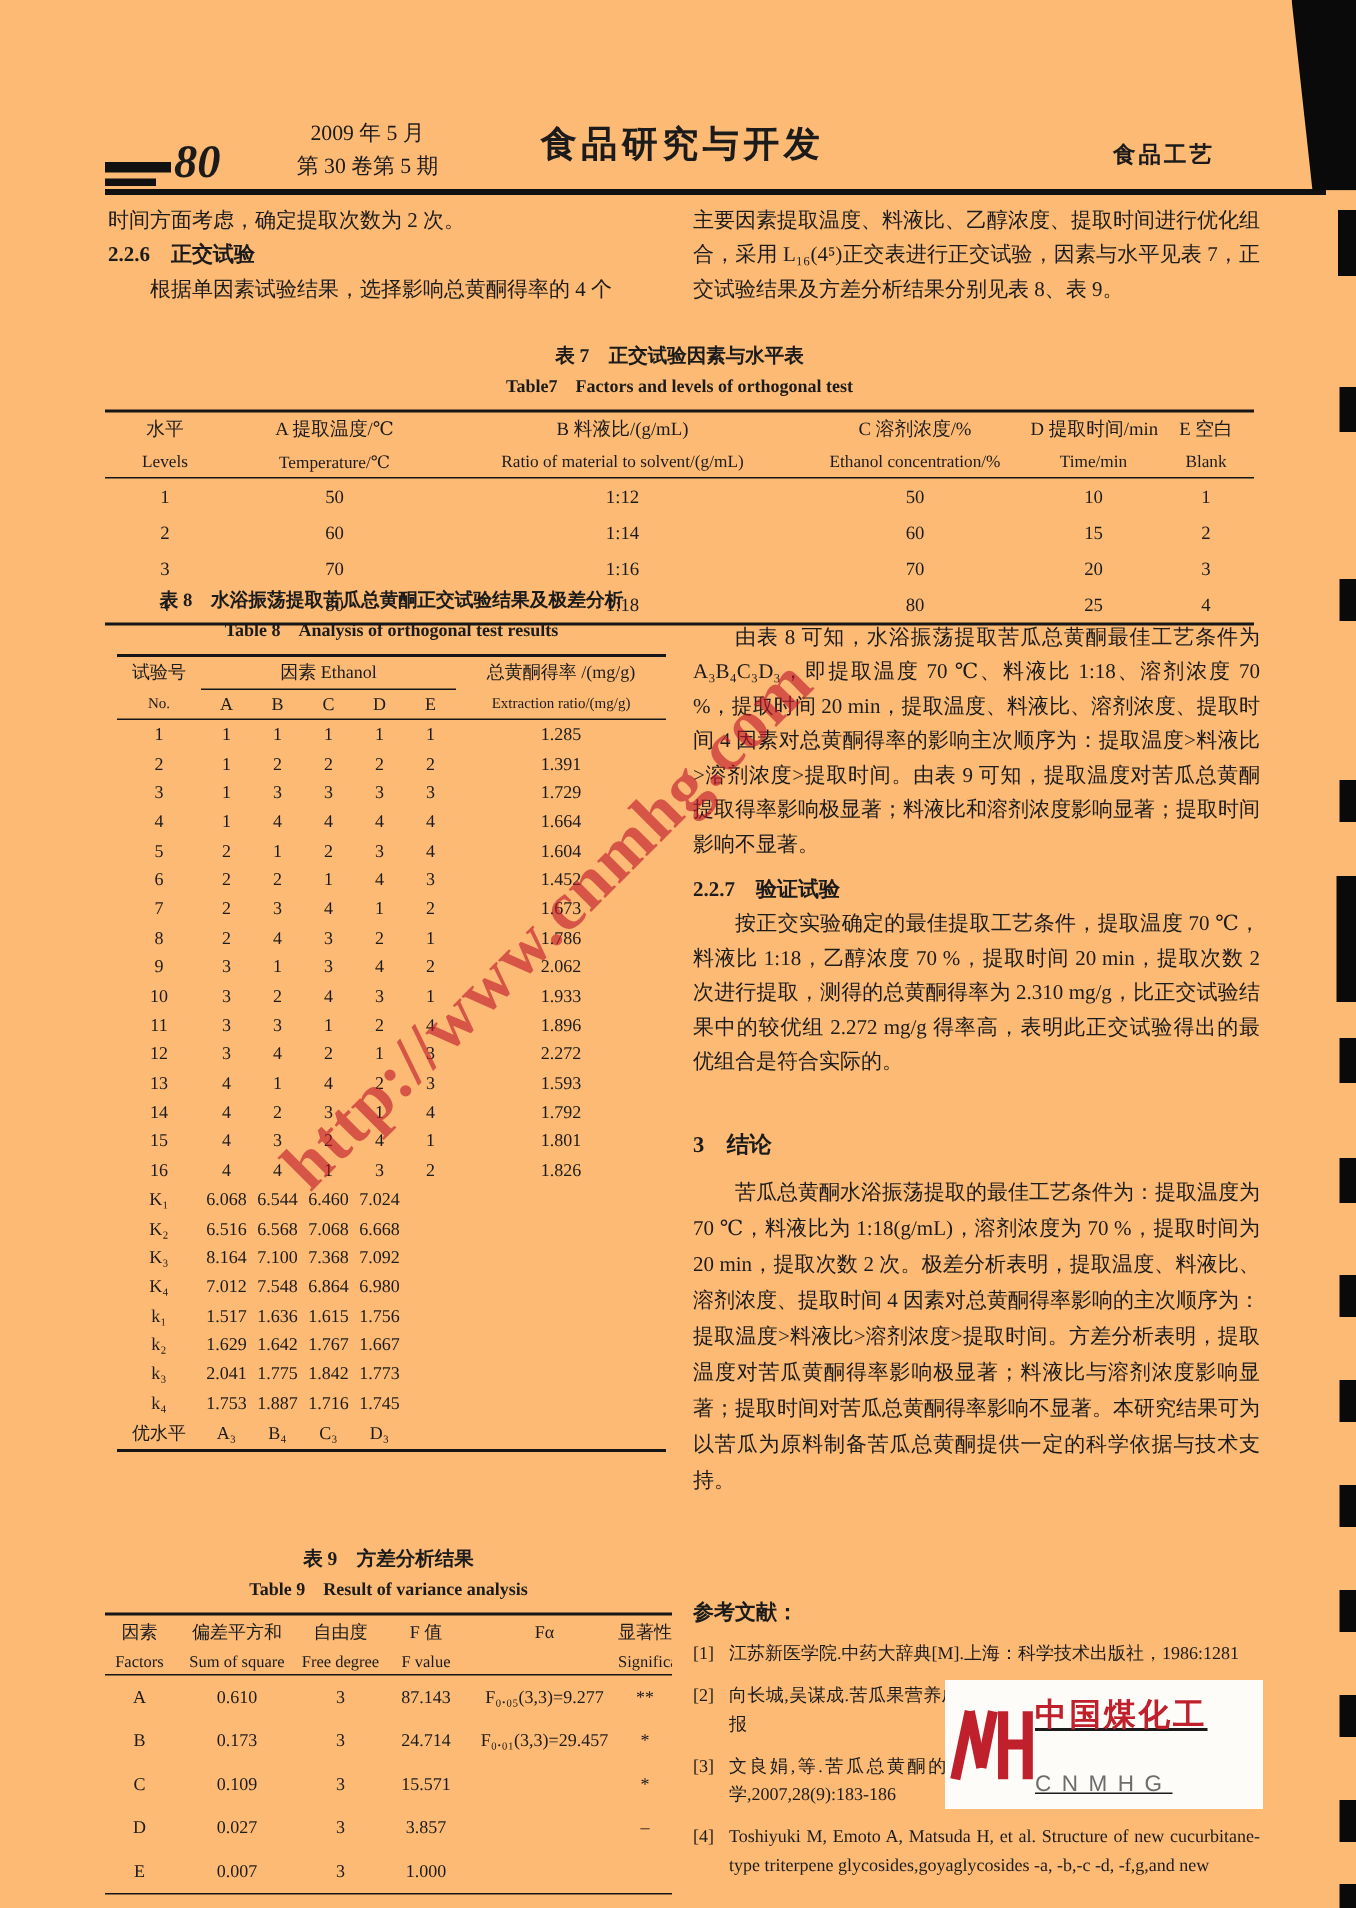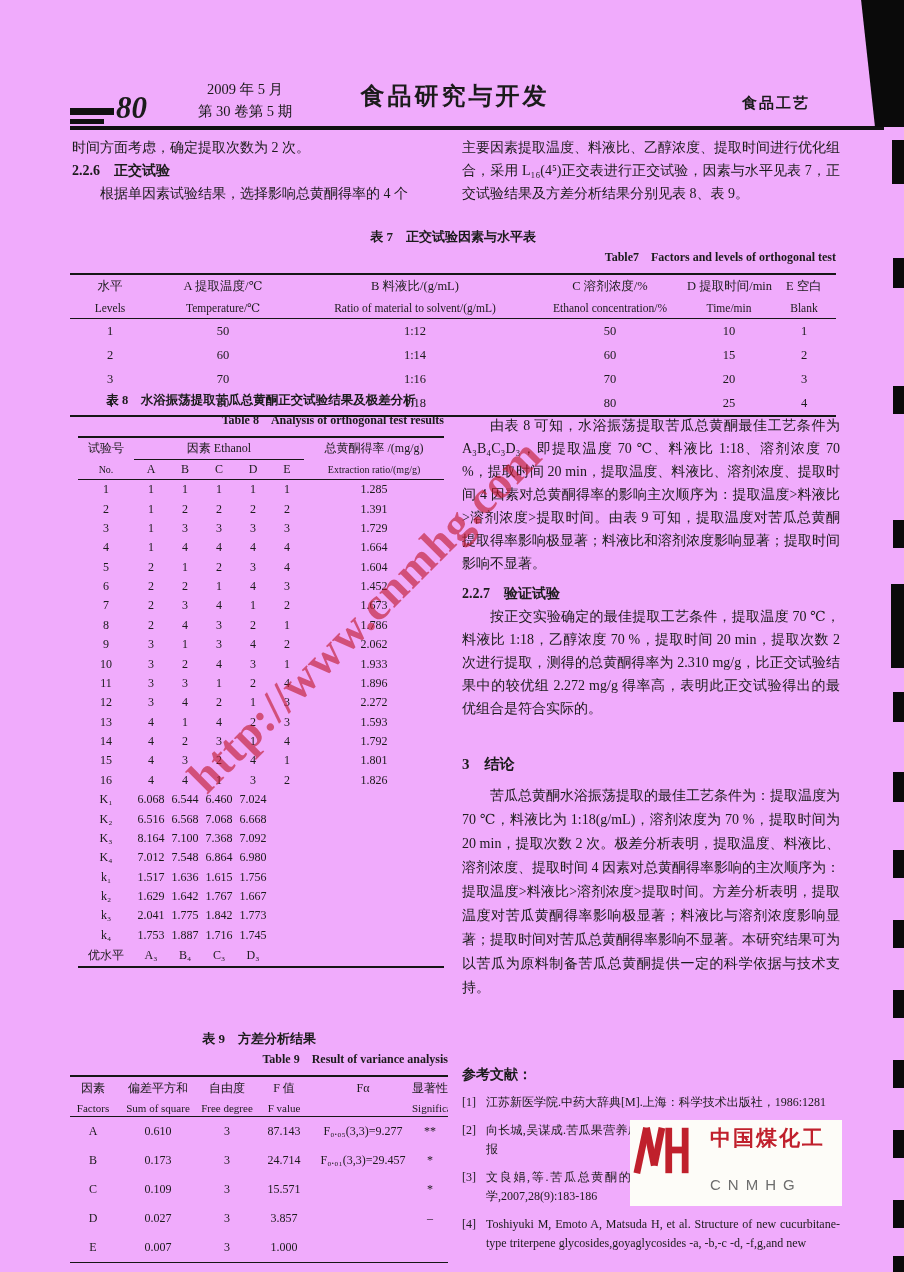--- a/index.html
+++ b/index.html
@@ -1,17 +1,17 @@
 <!DOCTYPE html>
 <html><head>
 <meta charset="utf-8">
 <style>
   html,body{margin:0;padding:0;}
   body{background:#e9e8e3;font-family:"Liberation Serif","DejaVu Serif",serif;}
-  #page{position:relative;width:904px;height:1272px;background:#f0abfc;color:#1b1b1b;overflow:hidden;margin:0 auto;}
+  #page{position:relative;width:904px;height:1272px;background:#fdba74;color:#1b1b1b;overflow:hidden;margin:0 auto;}
   .abs{position:absolute;}
   p{margin:0;}
 
   
   .hdr-date{left:150px;top:78px;width:190px;text-align:center;font-size:14.5px;line-height:22px;}
   .hdr-title{left:330px;top:80px;width:250px;text-align:center;font-size:24px;font-weight:bold;letter-spacing:3px;}
   .hdr-col{left:742px;top:94px;font-size:15px;font-weight:bold;letter-spacing:2px;}
   .hdr-page{left:116px;top:90px;font-size:31px;font-style:italic;font-weight:bold;}
   .hdr-rule{left:70px;top:126px;width:814px;height:3.5px;background:#111;}
   .hmark1{left:70px;top:108px;width:44px;height:7px;background:#111;}
@@ -23,21 +23,21 @@
   .intro-right{left:462px;top:136px;}
   .indent{text-indent:2em;}
   .sec-h{font-weight:bold;}
 
   
   table{border-collapse:collapse;table-layout:fixed;}
   th,td{font-weight:normal;text-align:center;overflow:hidden;white-space:nowrap;}
   .datatable{border-top:2.2px solid #161616;border-bottom:2.2px solid #161616;}
   .datatable thead{border-bottom:1.2px solid #161616;margin-left:40px;}
   .tbl-title{text-align:center;font-weight:bold;font-size:13px;}
-  .tbl-sub{text-align:right;font-weight:bold;font-size:12px;margin-top:3px;}
+  .tbl-sub{text-align:center;font-weight:bold;font-size:12px;margin-top:3px;}
 
   
   .t7-block{left:70px;top:228px;width:766px;}
   .t7{width:766px;font-size:12.5px;margin-top:7px;}
   .t7 thead th{padding:3px 1px;}
   .t7 .en{font-size:11.5px;}
   .t7 tbody td{padding:4.5px 1px;}
 
   
   .t8-block{left:78px;top:392px;width:366px;}
@@ -66,21 +66,21 @@
   .ref{position:relative;padding-left:24px;font-size:12px;line-height:19px;text-align:justify;margin-top:9px;}
   .ref .mk{position:absolute;left:0;top:0;}
 
   
   .watermark{left:100px;top:588px;width:534px;height:60px;text-align:center;
     transform:rotate(-45deg);color:rgba(192,22,42,0.62);font-size:46px;font-weight:bold;
     letter-spacing:1px;z-index:5;pointer-events:none;}
 
   
   .logo-box{left:630px;top:1120px;width:212px;height:86px;background:#fdfcf8;z-index:6;
-    display:flex;gap:20px;padding:4px 2px;box-sizing:border-box;}
+    display:flex;align-items:center;gap:0;padding:4px 2px;box-sizing:border-box;text-decoration:underline;}
   .logo-texts{display:flex;flex-direction:column;}
   .logo-cn{font-size:21px;font-weight:bold;color:#c0202c;letter-spacing:2px;}
   .logo-en{font-size:15px;color:#6d6d6d;letter-spacing:7px;margin-top:24px;font-family:"Liberation Sans",sans-serif;}
 
   
   .artifact{position:absolute;background:#0a0a0a;z-index:7;}
   .corner{left:846px;top:0;width:58px;height:127px;clip-path:polygon(26% 0,100% 0,100% 100%,50% 100%);}
 </style>
 </head>
 <body>

